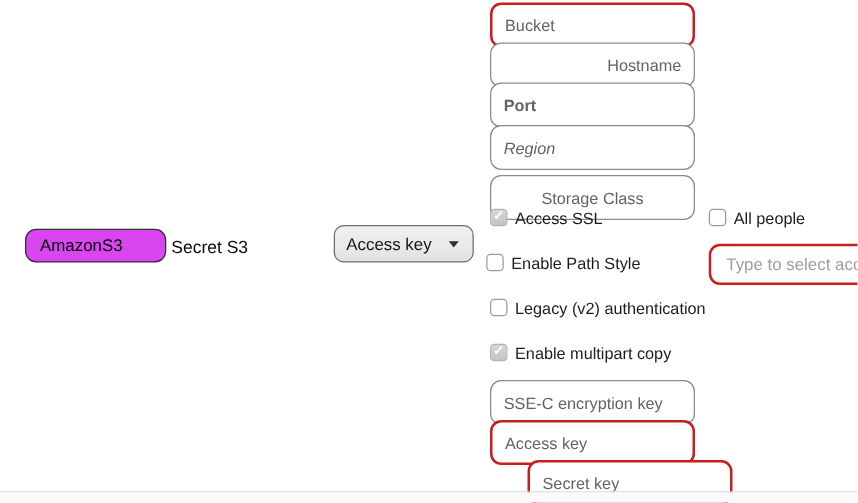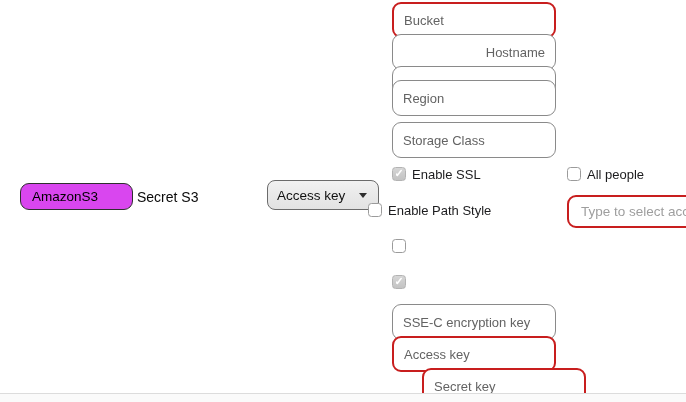--- a/index.html
+++ b/index.html
@@ -86,40 +86,42 @@
   <div class="protocol-label">Secret S3</div>
 
   <div class="dropdown">
     <span class="dd-label">Access key</span>
     <span class="caret"></span>
   </div>
 
   <input class="field invalid" style="top: 2px;" type="text" placeholder="Bucket">
   <input class="field" style="top: 34px; text-align: right;" type="text" placeholder="Hostname">
   <input class="field" style="top: 66px; font-weight: bold;" type="text" placeholder="Port">
-  <input class="field" style="top: 80px;" type="text" placeholder="Region">
-  <input class="field" style="top: 122px;" type="text" placeholder="Storage Class">
+  <input class="field" style="top: 100px; font-style: italic;" type="text" placeholder="Region">
+  <input class="field" style="top: 140px; text-align: center;" type="text" placeholder="Storage Class">
 
   <div class="cb-row" style="left:392px;top:166px">
     <span class="cb checked">
         <span class="mark">✓</span>
       </span>
-    <span class="cb-label">Enable SSL</span>
+    <span class="cb-label">Access SSL</span>
   </div>
-  <div class="cb-row" style="left:368px;top:202px">
+  <div class="cb-row" style="left:389px;top:202px">
     <span class="cb"></span>
     <span class="cb-label">Enable Path Style</span>
   </div>
   <div class="cb-row" style="left:392px;top:238px">
     <span class="cb"></span>
+    <span class="cb-label">Legacy (v2) authentication</span>
   </div>
   <div class="cb-row" style="left:392px;top:274px">
     <span class="cb checked">
         <span class="mark">✓</span>
       </span>
+    <span class="cb-label">Enable multipart copy</span>
   </div>
 
   <input class="field" style="top: 304px;" type="text" placeholder="SSE-C encryption key">
   <input class="field invalid" style="top: 336px;" type="text" placeholder="Access key">
   <input class="field invalid" style="top: 368px; margin-left: 30px;" type="text" placeholder="Secret key">
 
   <div class="cb-row" style="left:567px;top:166px">
     <span class="cb"></span>
     <span class="cb-label">All people</span>
   </div>

